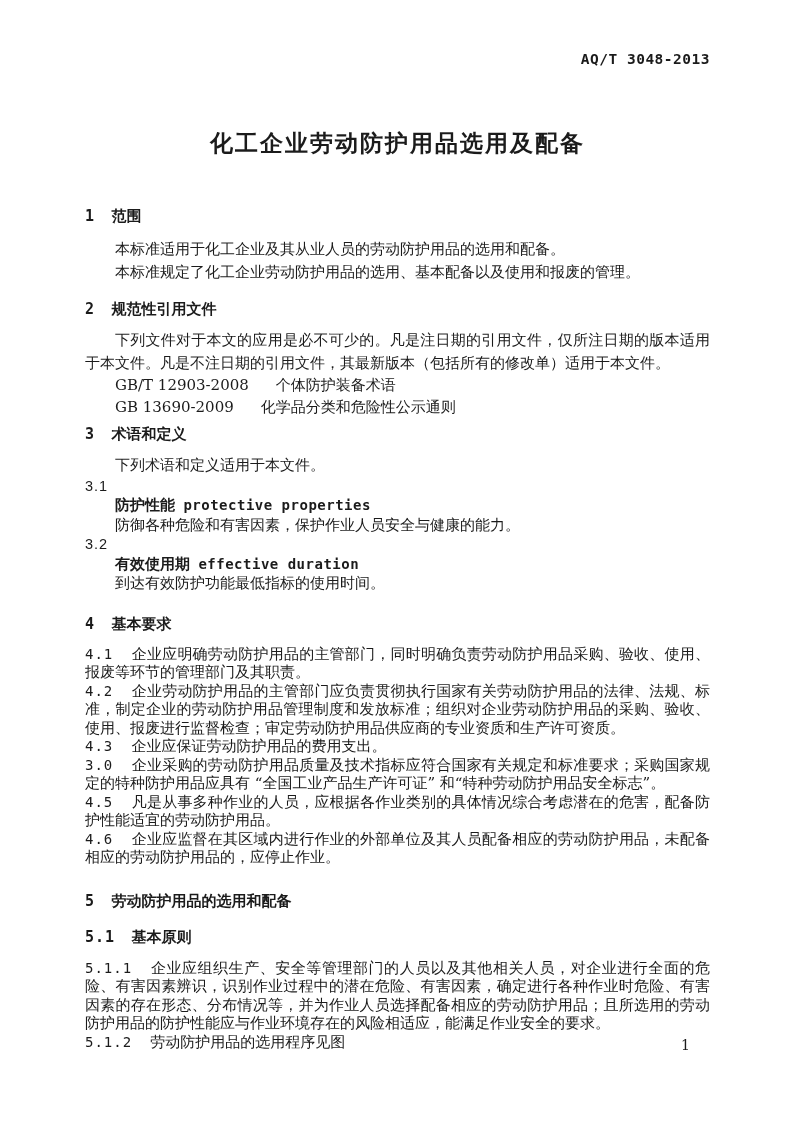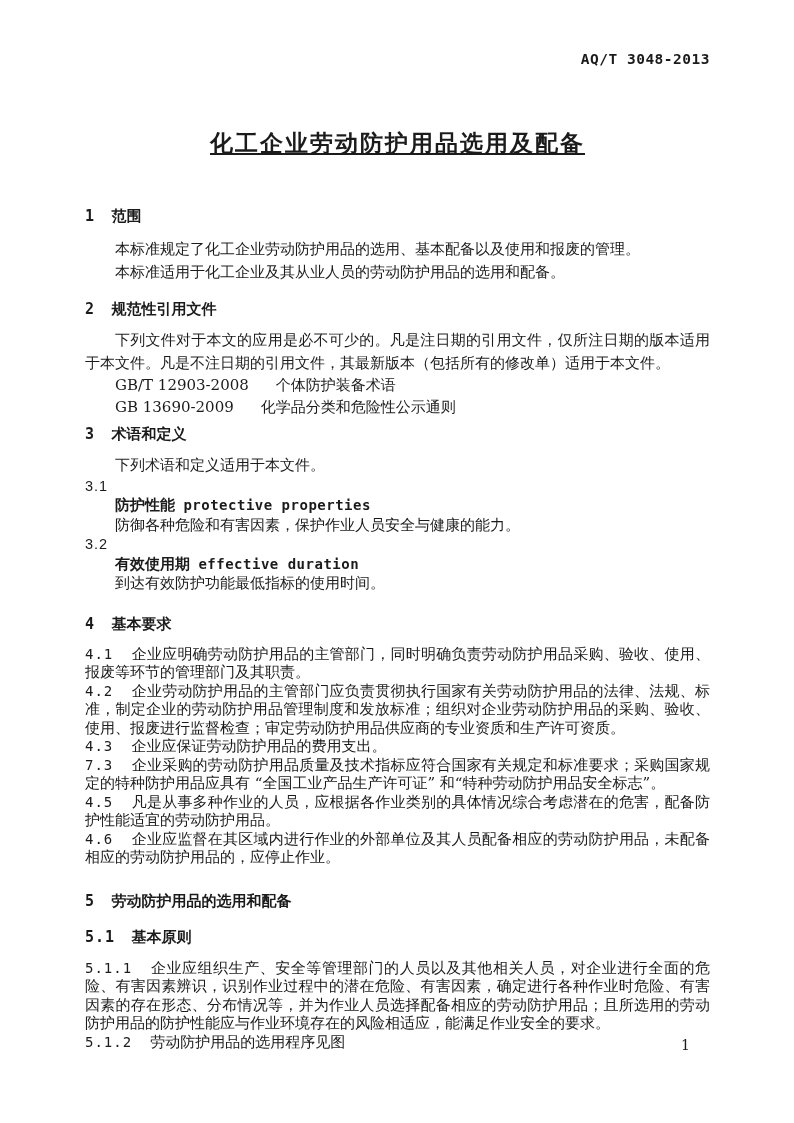--- a/index.html
+++ b/index.html
@@ -24,21 +24,20 @@
     line-height: 18px;
   }
   .doc-title {
     margin: 60px 0 0 0;
     text-align: center;
     font-family: "DejaVu Sans", "Liberation Sans", sans-serif;
     font-size: 23px;
     font-weight: 700;
     letter-spacing: 2px;
     line-height: 30px;
-    text-decoration: underline;
   }
   .sec-heading, .sub-heading {
     font-family: "DejaVu Sans", "Liberation Sans", sans-serif;
     font-size: 15px;
     font-weight: 700;
     line-height: 20px;
     margin: 16px 0 10px 0;
   }
   .hnum {
     font-family: "DejaVu Sans Mono", "Liberation Mono", monospace;
@@ -129,22 +128,22 @@
 <div class="page">
 
   <div class="doc-header">
     <span>AQ/T 3048-2013</span>
   </div>
 
   <h1 class="doc-title">化工企业劳动防护用品选用及配备</h1>
 
   <section id="sec-scope">
     <h2 class="sec-heading"><span class="hnum">1</span><span>范围</span></h2>
+    <p class="body-p">本标准适用于化工企业及其从业人员的劳动防护用品的选用和配备。</p>
     <p class="body-p">本标准规定了化工企业劳动防护用品的选用、基本配备以及使用和报废的管理。</p>
-    <p class="body-p">本标准适用于化工企业及其从业人员的劳动防护用品的选用和配备。</p>
   </section>
 
   <section id="sec-refs">
     <h2 class="sec-heading"><span class="hnum">2</span><span>规范性引用文件</span></h2>
     <p class="body-p">下列文件对于本文的应用是必不可少的。凡是注日期的引用文件，仅所注日期的版本适用于本文件。凡是不注日期的引用文件，其最新版本（包括所有的修改单）适用于本文件。</p>
     <p class="ref-line"><span class="ref-code">GB/T 12903-2008</span><span class="ref-name">个体防护装备术语</span></p>
     <p class="ref-line"><span class="ref-code">GB 13690-2009</span><span class="ref-name">化学品分类和危险性公示通则</span></p>
   </section>
 
   <section id="sec-terms">
@@ -162,21 +161,21 @@
       <p class="term-name"><span class="term-zh">有效使用期</span><span class="term-en">effective duration</span></p>
       <p class="term-def">到达有效防护功能最低指标的使用时间。</p>
     </div>
   </section>
 
   <section id="sec-basic">
     <h2 class="sec-heading"><span class="hnum">4</span><span>基本要求</span></h2>
     <p class="clause"><span class="clause-num">4.1</span><span>企业应明确劳动防护用品的主管部门，同时明确负责劳动防护用品采购、验收、使用、报废等环节的管理部门及其职责。</span></p>
     <p class="clause"><span class="clause-num">4.2</span><span>企业劳动防护用品的主管部门应负责贯彻执行国家有关劳动防护用品的法律、法规、标准，制定企业的劳动防护用品管理制度和发放标准；组织对企业劳动防护用品的采购、验收、使用、报废进行监督检查；审定劳动防护用品供应商的专业资质和生产许可资质。</span></p>
     <p class="clause"><span class="clause-num">4.3</span><span>企业应保证劳动防护用品的费用支出。</span></p>
-    <p class="clause"><span class="clause-num">7.3</span><span>企业采购的劳动防护用品质量及技术指标应符合国家有关规定和标准要求；采购国家规定的特种防护用品应具有 “全国工业产品生产许可证” 和“特种劳动防护用品安全标志”。</span></p>
+    <p class="clause"><span class="clause-num">3.0</span><span>企业采购的劳动防护用品质量及技术指标应符合国家有关规定和标准要求；采购国家规定的特种防护用品应具有 “全国工业产品生产许可证” 和“特种劳动防护用品安全标志”。</span></p>
     <p class="clause"><span class="clause-num">4.5</span><span>凡是从事多种作业的人员，应根据各作业类别的具体情况综合考虑潜在的危害，配备防护性能适宜的劳动防护用品。</span></p>
     <p class="clause"><span class="clause-num">4.6</span><span>企业应监督在其区域内进行作业的外部单位及其人员配备相应的劳动防护用品，未配备相应的劳动防护用品的，应停止作业。</span></p>
   </section>
 
   <section id="sec-selection">
     <h2 class="sec-heading"><span class="hnum">5</span><span>劳动防护用品的选用和配备</span></h2>
     <h3 class="sub-heading"><span class="hnum">5.1</span><span>基本原则</span></h3>
     <p class="clause"><span class="clause-num">5.1.1</span><span>企业应组织生产、安全等管理部门的人员以及其他相关人员，对企业进行全面的危险、有害因素辨识，识别作业过程中的潜在危险、有害因素，确定进行各种作业时危险、有害因素的存在形态、分布情况等，并为作业人员选择配备相应的劳动防护用品；且所选用的劳动防护用品的防护性能应与作业环境存在的风险相适应，能满足作业安全的要求。</span></p>
     <p class="clause"><span class="clause-num">5.1.2</span><span>劳动防护用品的选用程序见图</span></p>
   </section>

